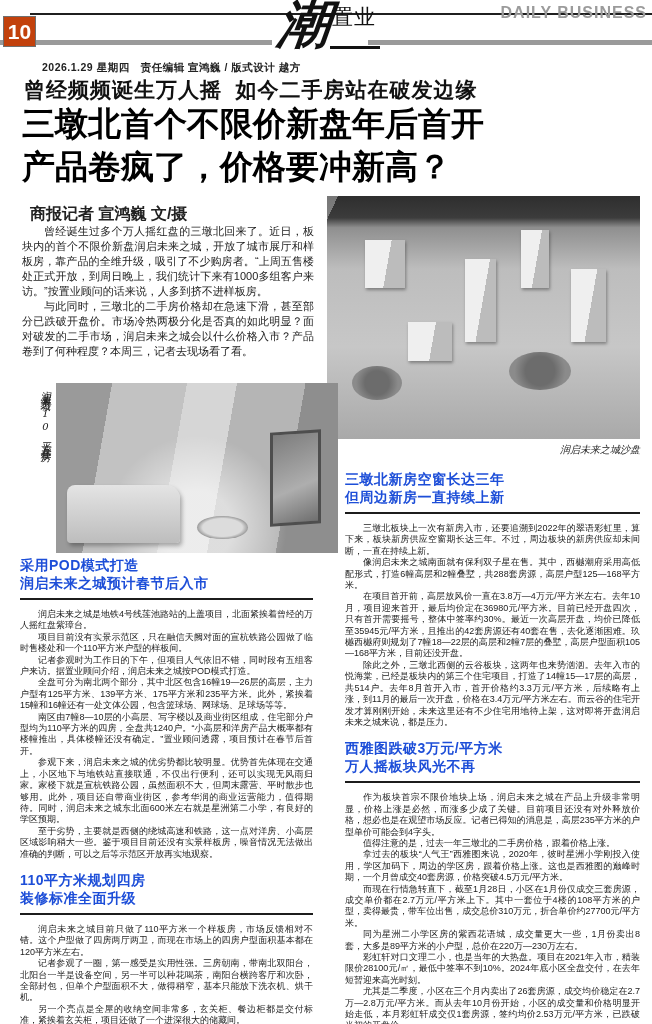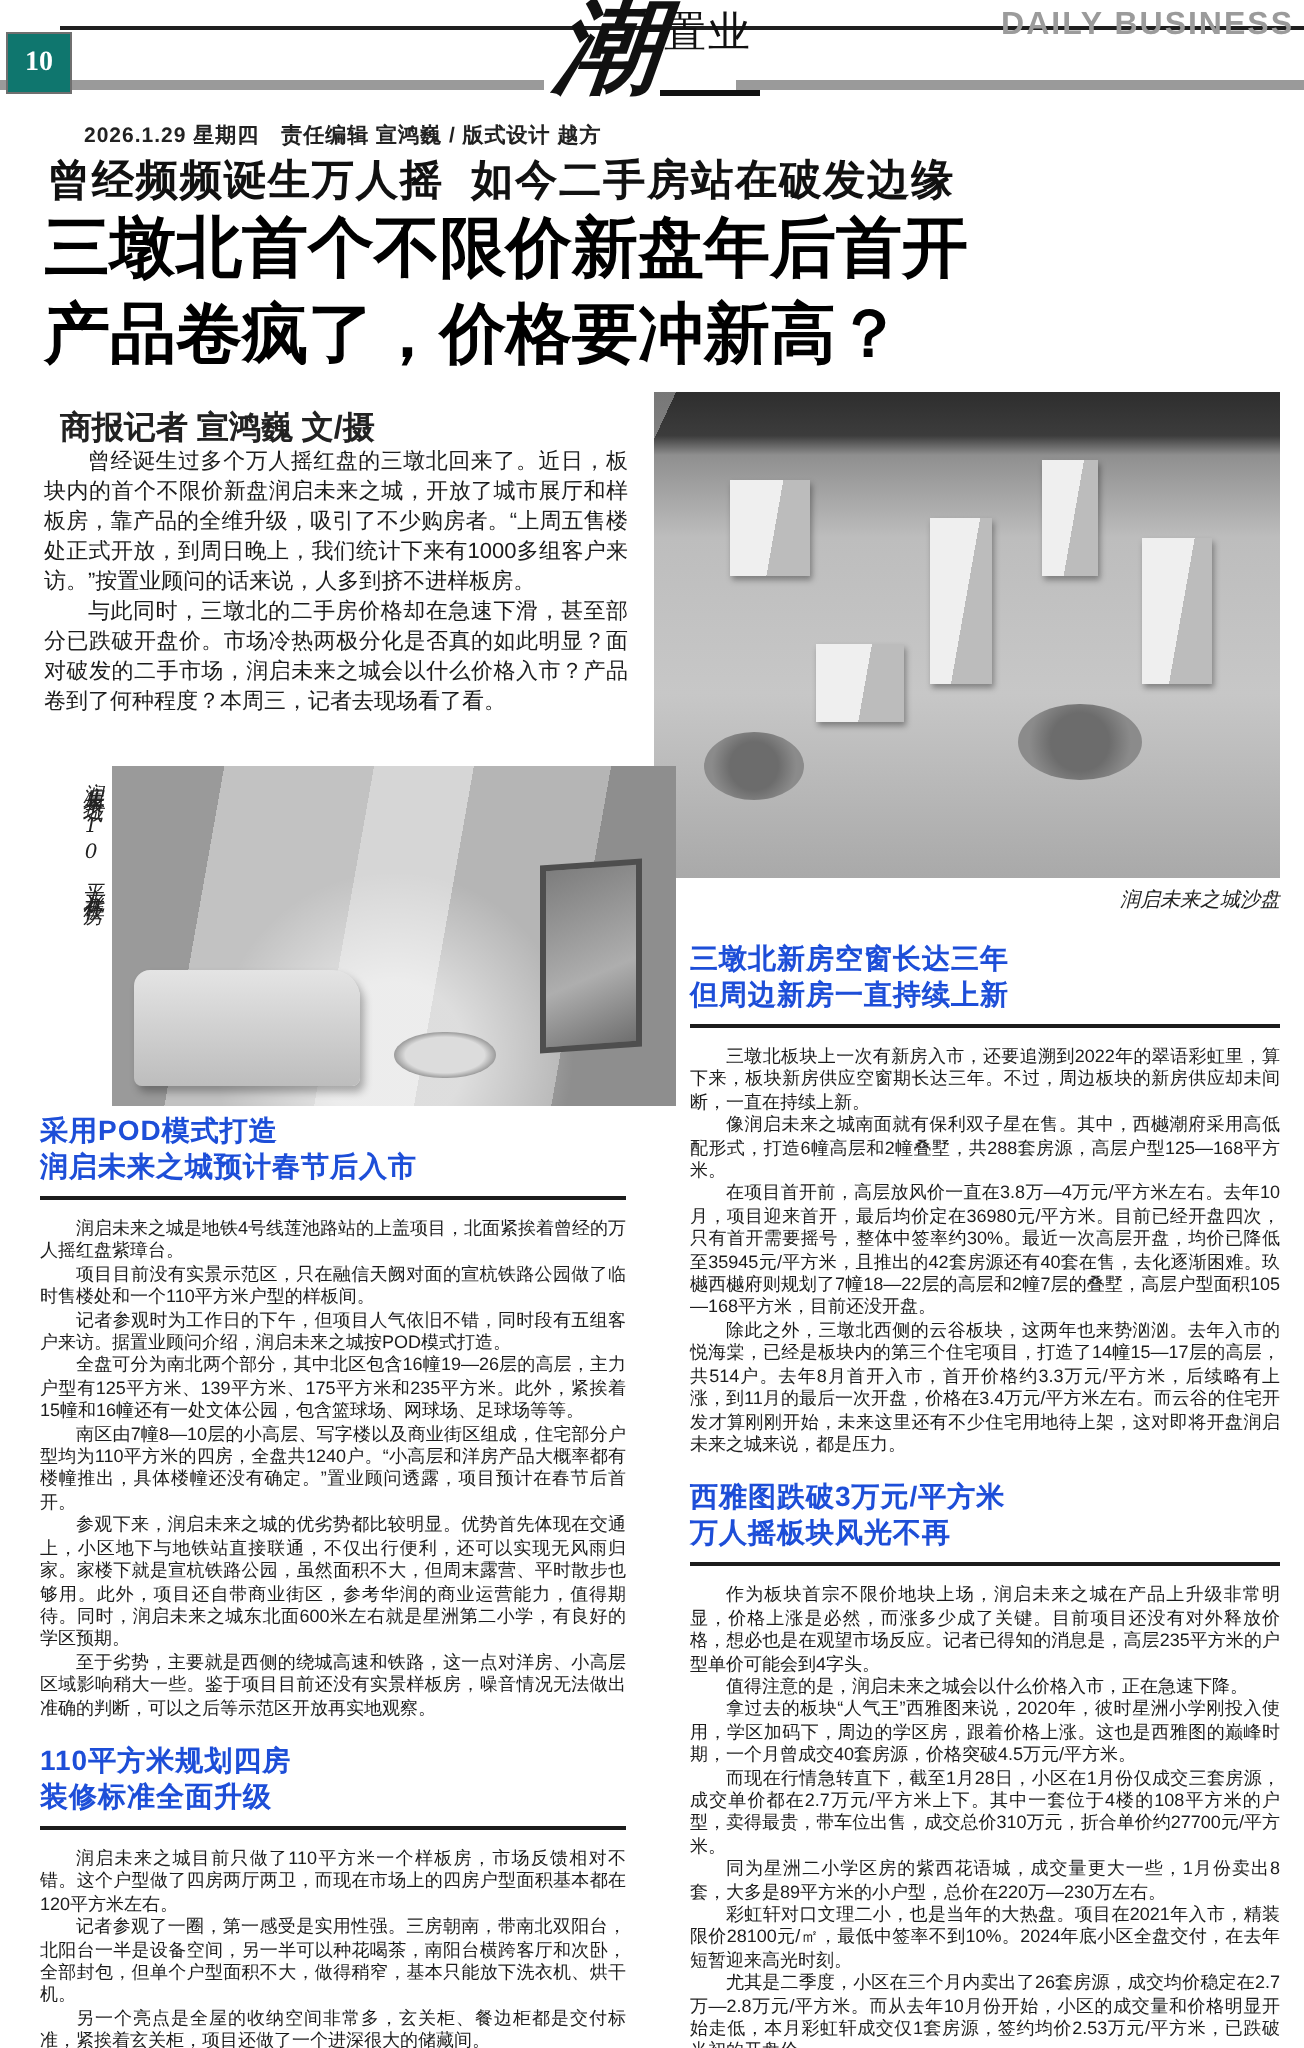--- a/index.html
+++ b/index.html
@@ -5,24 +5,23 @@
   html,body{margin:0;padding:0;background:#e8e8e8;}
   .page{
     position:relative;width:652px;height:1024px;background:#ffffff;
     margin:0 auto;overflow:hidden;
     font-family:"Liberation Sans","DejaVu Sans",sans-serif;color:#1a1a1a;
   }
   
   .rule-thin{position:absolute;height:2px;background:#1f1f1f;}
   .rule-gray{position:absolute;height:5px;background:#9a9a9a;}
   .pagenum{
-    position:absolute;left:3px;top:16px;width:31px;height:29px;background:#0f766e;
-    color:#fff;font-size:14px;font-weight:bold;display:flex;align-items:center;justify-content:center;
+    position:absolute;left:3px;top:16px;width:31px;height:29px;background:#c2410c;
+    color:#fff;font-size:21px;font-weight:bold;display:flex;align-items:center;justify-content:center;
     border:1px solid #6f6f6f;
-    font-family:Liberation Serif, serif;
   }
   .dateline{position:absolute;left:42px;top:29px;font-size:10.5px;font-weight:bold;color:#222;letter-spacing:.5px;margin-top:32px;}
   .masthead{position:absolute;left:278px;top:-4px;width:130px;}
   .masthead .chao{
     font-family:"DejaVu Serif","Liberation Serif",serif;font-style:italic;font-weight:bold;
     font-size:52px;line-height:56px;color:#111;display:inline-block;transform:skewX(-6deg);
   }
   .masthead .sect{
     display:inline-block;font-size:21px;font-weight:400;color:#111;vertical-align:18px;
     border-bottom:3px solid #111;padding:0 4px 15px 2px;letter-spacing:1px;
@@ -159,21 +158,21 @@
       <p>像润启未来之城南面就有保利双子星在售。其中，西樾潮府采用高低配形式，打造6幢高层和2幢叠墅，共288套房源，高层户型125—168平方米。</p>
       <p>在项目首开前，高层放风价一直在3.8万—4万元/平方米左右。去年10月，项目迎来首开，最后均价定在36980元/平方米。目前已经开盘四次，只有首开需要摇号，整体中签率约30%。最近一次高层开盘，均价已降低至35945元/平方米，且推出的42套房源还有40套在售，去化逐渐困难。玖樾西樾府则规划了7幢18—22层的高层和2幢7层的叠墅，高层户型面积105—168平方米，目前还没开盘。</p>
       <p>除此之外，三墩北西侧的云谷板块，这两年也来势汹汹。去年入市的悦海棠，已经是板块内的第三个住宅项目，打造了14幢15—17层的高层，共514户。去年8月首开入市，首开价格约3.3万元/平方米，后续略有上涨，到11月的最后一次开盘，价格在3.4万元/平方米左右。而云谷的住宅开发才算刚刚开始，未来这里还有不少住宅用地待上架，这对即将开盘润启未来之城来说，都是压力。</p>
     </div>
     <div class="section">
       <div class="sec-head">
         <div>西雅图跌破3万元/平方米</div>
         <div>万人摇板块风光不再</div>
       </div>
       <p>作为板块首宗不限价地块上场，润启未来之城在产品上升级非常明显，价格上涨是必然，而涨多少成了关键。目前项目还没有对外释放价格，想必也是在观望市场反应。记者已得知的消息是，高层235平方米的户型单价可能会到4字头。</p>
-      <p>值得注意的是，润启未来之城会以什么价格入市，正在急速下降。</p>
+      <p>值得注意的是，过去一年三墩北的二手房价格，跟着价格上涨。</p>
       <p>拿过去的板块“人气王”西雅图来说，2020年，彼时星洲小学刚投入使用，学区加码下，周边的学区房，跟着价格上涨。这也是西雅图的巅峰时期，一个月曾成交40套房源，价格突破4.5万元/平方米。</p>
       <p>而现在行情急转直下，截至1月28日，小区在1月份仅成交三套房源，成交单价都在2.7万元/平方米上下。其中一套位于4楼的108平方米的户型，卖得最贵，带车位出售，成交总价310万元，折合单价约27700元/平方米。</p>
       <p>同为星洲二小学区房的紫西花语城，成交量更大一些，1月份卖出8套，大多是89平方米的小户型，总价在220万—230万左右。</p>
       <p>彩虹轩对口文理二小，也是当年的大热盘。项目在2021年入市，精装限价28100元/㎡，最低中签率不到10%。2024年底小区全盘交付，在去年短暂迎来高光时刻。</p>
       <p>尤其是二季度，小区在三个月内卖出了26套房源，成交均价稳定在2.7万—2.8万元/平方米。而从去年10月份开始，小区的成交量和价格明显开始走低，本月彩虹轩成交仅1套房源，签约均价2.53万元/平方米，已跌破当初的开盘价。</p>
 
     </div>
   </div>
 
 </div>

